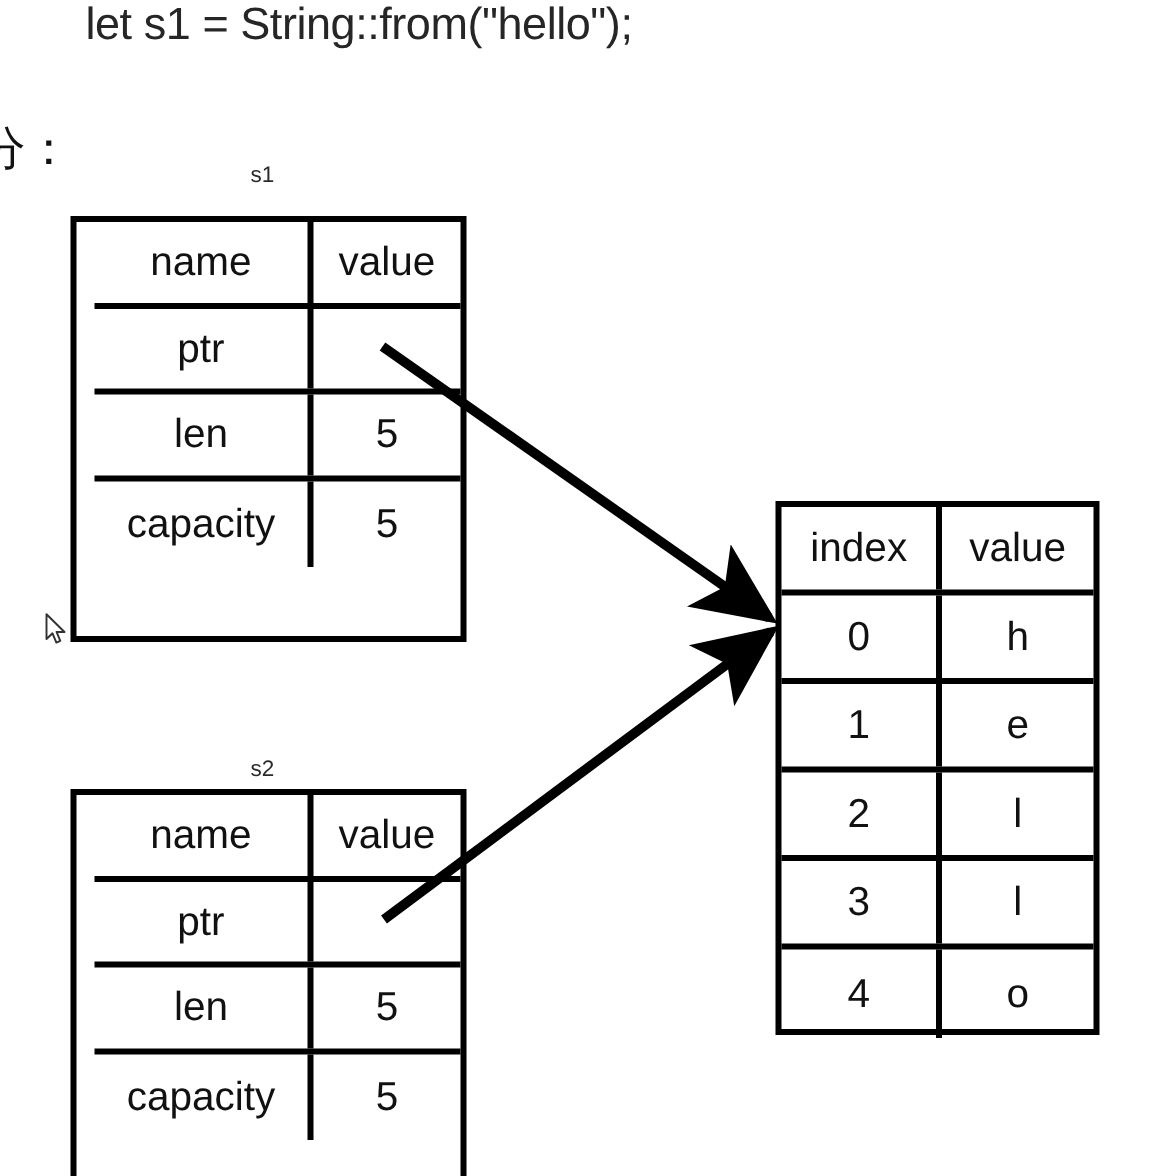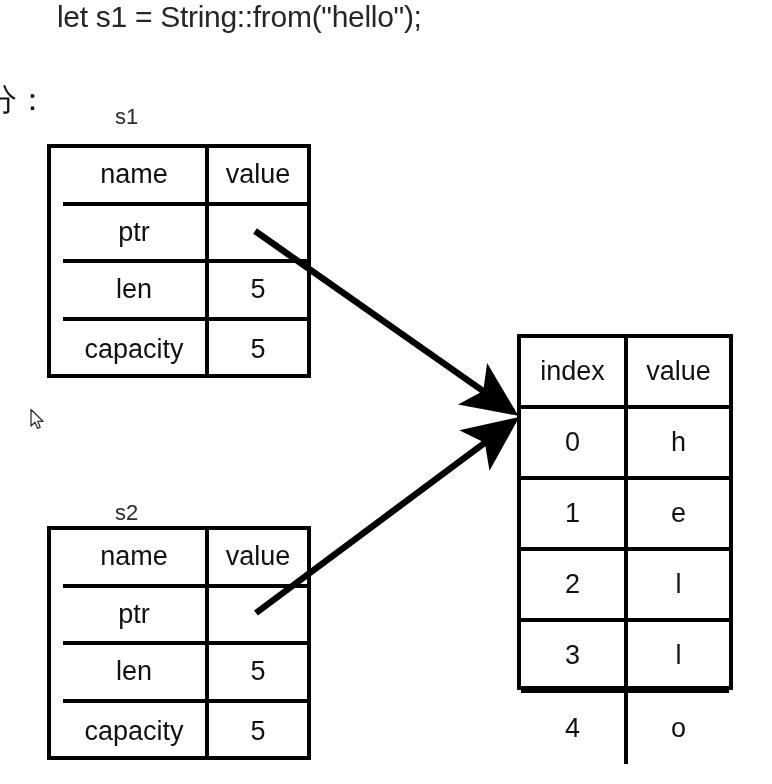--- a/index.html
+++ b/index.html
@@ -41,23 +41,24 @@
     font-size: 31px;
     line-height: 34px;
     color: #111111;
     white-space: pre;
   }
 
   
   .table-title {
     position: absolute;
     font-family: "Liberation Sans", sans-serif;
-    font-size: 22px;
+    font-size: 15px;
     line-height: 24px;
     color: #2b2b2b;
+    text-align: center;
     width: 120px;
   }
   #title-s1 { left: 115px; top: 105px; }
   #title-s2 { left: 115px; top: 501px; }
 
   
   .box-table {
     position: absolute;
     border: 4px solid #000000;
     box-sizing: border-box;
@@ -79,37 +80,37 @@
     overflow: hidden;
     white-space: nowrap;
   }
   .box-cell.left-col {
     border-right: 4px solid #000000;
   }
 
   
   .stack-table {
     width: 264px;
-    height: 234px;
+    height: 284px;
     padding-left: 12px;
   }
   .stack-table .box-row { height: 57.5px; }
   .stack-table .left-col  { width: 153px; font-size: 27px; }
   .stack-table .right-col { width: 103px; font-size: 27px; }
   #table-s1 { left: 47px; top: 144px; }
   #table-s2 { left: 47px; top: 526px; }
 
   
   #table-heap {
     left: 517px;
     top: 334px;
     width: 216px;
     height: 356px;
   }
-  #table-heap .box-row { height: 71px; }
+  #table-heap .box-row { height: 59px; }
   #table-heap .left-col  { width: 107px; font-size: 27px; }
   #table-heap .right-col { width: 101px; font-size: 27px; }
 
   
   #arrow-layer {
     position: absolute;
     left: 0;
     top: 0;
     width: 772px;
     height: 784px;

